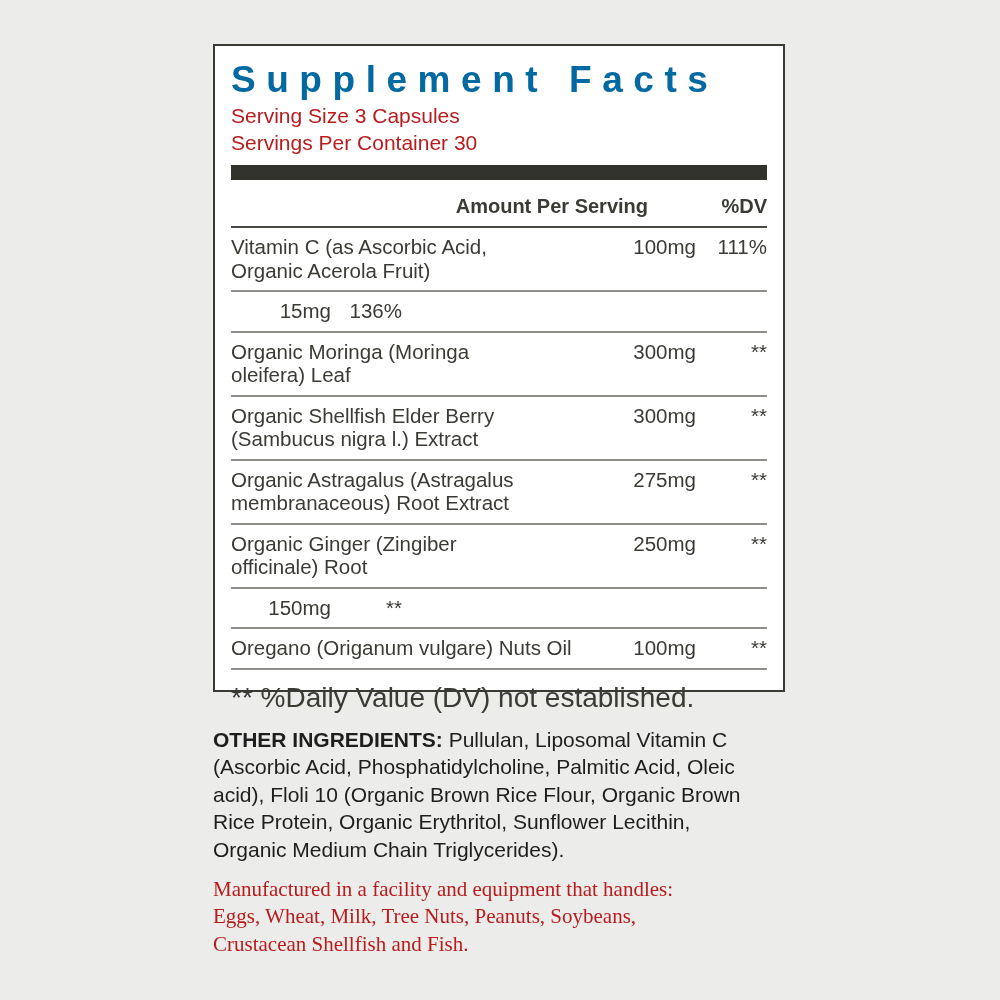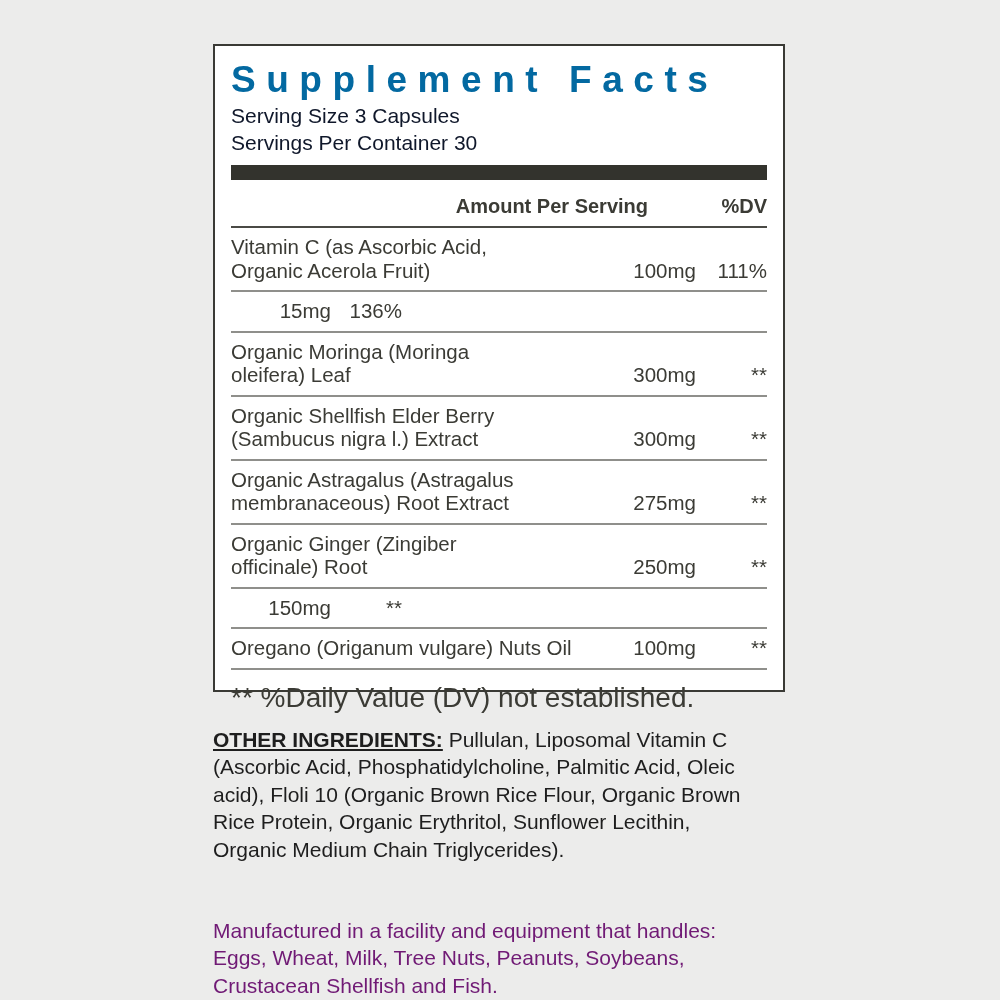--- a/index.html
+++ b/index.html
@@ -36,21 +36,21 @@
     font-weight: bold;
     letter-spacing: 0.285em;
     white-space: nowrap;
     color: #0369a1;
     margin-top: 4px;
     line-height: 44px;
   }
   .serving-line {
     font-size: 21px;
     line-height: 27px;
-    color: #0f172a;
+    color: #b91c1c;
   }
   .thick-bar {
     height: 15px;
     background: #33332d;
     margin-top: 9px;
   }
   .tbl-header {
     display: flex;
     align-items: flex-end;
     padding: 15px 0 8px 0;
@@ -61,21 +61,21 @@
   }
   .tbl-header .spacer { flex: 1; }
   .hdr-amt { white-space: nowrap; }
   .col-dv {
     width: 71px;
     text-align: right;
     flex: none;
   }
   .row {
     display: flex;
-    align-items: flex-end;
+    align-items: flex-start;
     padding: 7px 0 8px 0;
     border-bottom: 2px solid #8f8f8b;
     font-size: 20.5px;
     line-height: 23.5px;
   }
   .row .name {
     flex: 1;
     white-space: pre-line;
   }
   .row .amt {
@@ -92,30 +92,31 @@
   .below {
     position: absolute;
     left: 213px;
     top: 726px;
     width: 600px;
     font-size: 21px;
     line-height: 27.4px;
     color: #1e1e1e;
     white-space: pre-line;
   }
-  .below b { font-weight: bold; text-decoration: underline; }
+  .below b { font-weight: bold; }
   .allergen {
     position: absolute;
     left: 213px;
-    top: 917px;
+    top: 876px;
     width: 600px;
     font-size: 21px;
     line-height: 27.4px;
-    color: #701a75;
+    color: #b91c1c;
     white-space: pre-line;
+    font-family: Liberation Serif, serif;
   }
 </style>
 </head>
 <body>
 
 <div class="stage">
 
   <div class="panel">
     <div class="panel-title">Supplement Facts</div>
     <div class="serving-line">Serving Size 3 Capsules</div>

